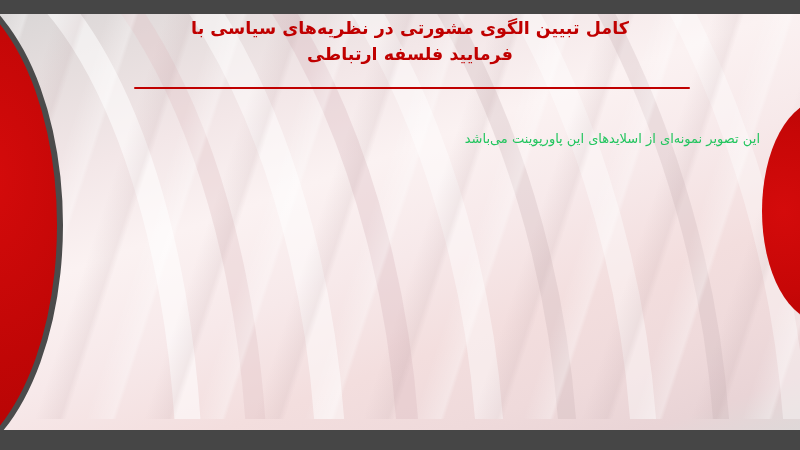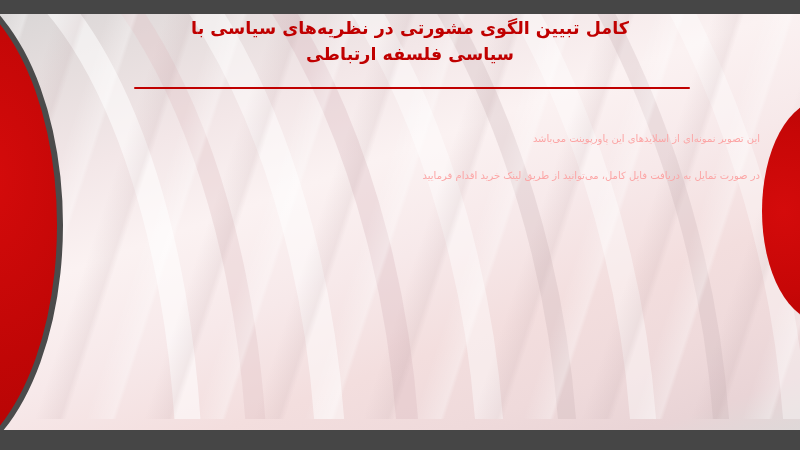--- a/index.html
+++ b/index.html
@@ -145,22 +145,22 @@
 
   #body-block {
     position: absolute;
     left: 60px;
     top: 107px;
     width: 700px;
     text-align: right;
     direction: rtl;
   }
   .body-line {
-    color: #fca5a5;
-    font-size: 10px;
+    color: #22c55e;
+    font-size: 13px;
     line-height: 37px;
     white-space: nowrap;
   }
 </style>
 </head>
 <body>
 
 <div id="slide">
 
   <div id="canvas"></div>
@@ -189,24 +189,23 @@
   <div id="left-shape"></div>
   <div id="right-shape"></div>
 
   <div class="bar bar-top"></div>
   <div class="bar bar-bottom"></div>
 
   <div id="content">
 
     <div id="title-block">
       <div class="title-line">کامل تبیین الگوی مشورتی در نظریه‌های سیاسی با</div>
-      <div class="title-line">سیاسی فلسفه ارتباطی</div>
+      <div class="title-line">فرمایید فلسفه ارتباطی</div>
     </div>
 
     <div id="title-rule"></div>
 
     <div id="body-block">
       <div class="body-line">این تصویر نمونه‌ای از اسلایدهای این پاورپوینت می‌باشد</div>
-      <div class="body-line">در صورت تمایل به دریافت فایل کامل، می‌توانید از طریق لینک خرید اقدام فرمایید</div>
     </div>
 
   </div>
 </div>
 
 </body></html>

